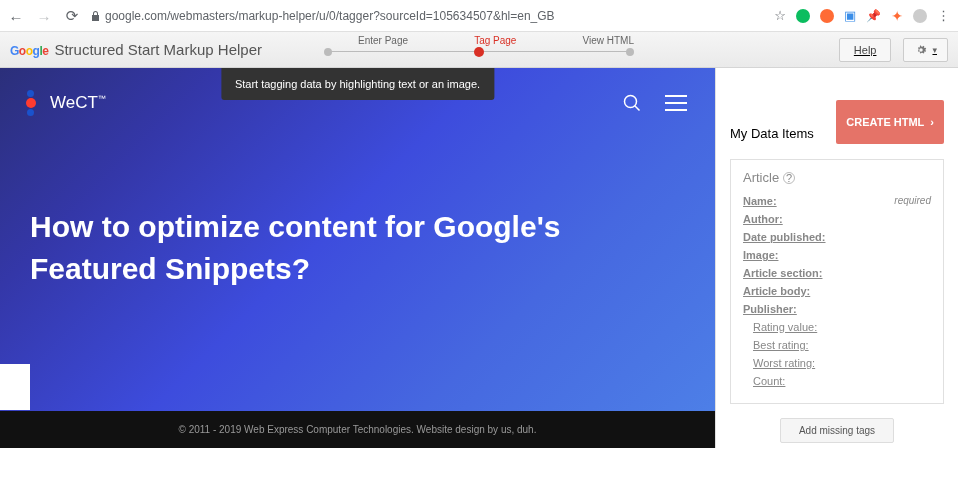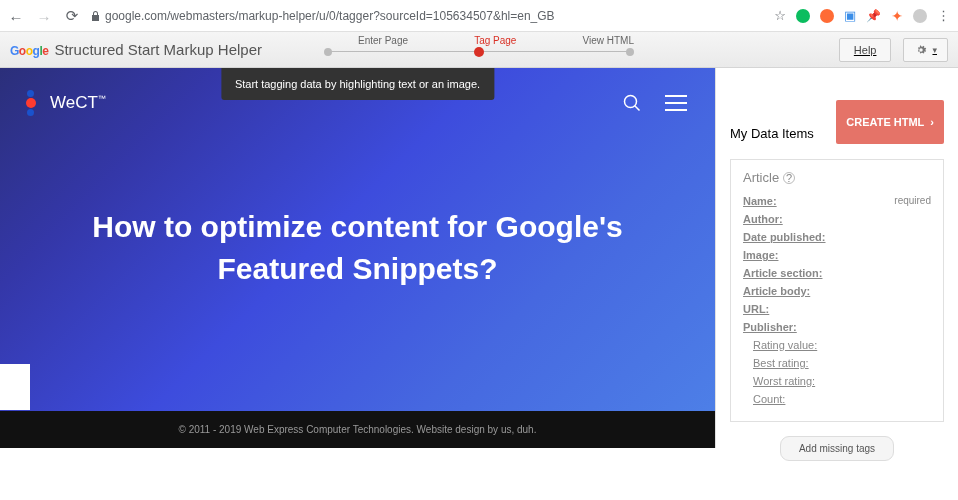--- a/index.html
+++ b/index.html
@@ -45,38 +45,38 @@
 .logo-mark .c { position: absolute; width: 10px; height: 10px; border-radius: 50%; background: #ff3b30; top:8px; left:8px; }
 .logo-mark::before, .logo-mark::after { content:''; position:absolute; width:7px; height:7px; background:#1a52cc; border-radius:50%; }
 .logo-mark::before { top:0; left:9px; } .logo-mark::after { bottom:0; left:9px; }
 .logo-text { color: #fff; font-weight: 400; font-size: 17px; }
 .logo-text sup { font-size: 8px; }
 .site-actions { display: flex; gap: 24px; align-items: center; }
 .search-i, .menu-i { color: #fff; }
 .menu-i { display: flex; flex-direction: column; gap: 5px; }
 .menu-i span { width: 22px; height: 2px; background: #fff; }
 
-.hero { color: #fff; text-align: center; padding: 90px 30px 0; font-weight: 800; font-size: 30px; line-height: 1.4; }
+.hero { color: #fff; padding: 90px 30px 0; font-weight: 800; font-size: 30px; line-height: 1.4; }
 
 .square { position: absolute; left: 0; bottom: 38px; width: 30px; height: 46px; background: #fff; }
 
 .site-footer { position: absolute; bottom: 0; left: 0; right: 0; background: #111; color: #999; font-size: 10px; text-align: center; padding: 13px 0; }
 
 
 .sidebar { width: 242px; padding: 14px 14px 0; position: relative; }
 .create-btn { position: absolute; top: 4px; right: 14px; background: #e57368; color: #fff; border: none; padding: 16px 10px; font-size: 11px; font-weight: bold; border-radius: 2px; display: flex; align-items: center; gap: 6px; cursor: pointer; margin-top: 28px; }
 .panel-title { margin-top: 44px; font-size: 13px; color: #000000; margin-bottom: 18px; }
 .items-box { border: 1px solid #e0e0e0; padding: 10px 12px; }
 .type-row { color: #888; font-size: 13px; margin-bottom: 10px; display:flex; align-items:center; gap:4px;}
 .field-row { display: flex; justify-content: space-between; font-size: 11px; margin: 6px 0; color: #888; }
 .field-row .label { font-weight: bold; color: #888; text-decoration: underline; }
-.field-row .req { font-size: 10px; }
+.field-row .req { font-style: italic; font-size: 10px; }
 .sub { padding-left: 10px; font-weight: normal; }
 .sub .label { font-weight: normal; }
-.add-tags { display: block; margin: 14px auto 0; background: #f5f5f5; border: 1px solid #ddd; padding: 6px 18px; font-size: 10px; color: #555; border-radius: 9px; cursor: pointer; }
+.add-tags { display: block; margin: 14px auto 0; background: #f5f5f5; border: 1px solid #ddd; padding: 6px 18px; font-size: 10px; color: #555; border-radius: 2px; cursor: pointer; }
 
 svg { display:block; }
 </style>
 </head>
 <body>
 
 <div class="chrome-bar">
   <div class="chrome-nav">
     <span class="chrome-icon">←</span>
     <span class="chrome-icon" style="opacity:.4">→</span>
@@ -185,23 +185,20 @@
       <div class="field-row">
           <span class="label">Image:</span>
         </div>
       <div class="field-row">
           <span class="label">Article section:</span>
         </div>
       <div class="field-row">
           <span class="label">Article body:</span>
         </div>
       <div class="field-row">
-          <span class="label">URL:</span>
-        </div>
-      <div class="field-row">
           <span class="label">Publisher:</span>
         </div>
       <div class="field-row sub">
           <span class="label">Rating value:</span>
         </div>
       <div class="field-row sub">
           <span class="label">Best rating:</span>
         </div>
       <div class="field-row sub">
           <span class="label">Worst rating:</span>

